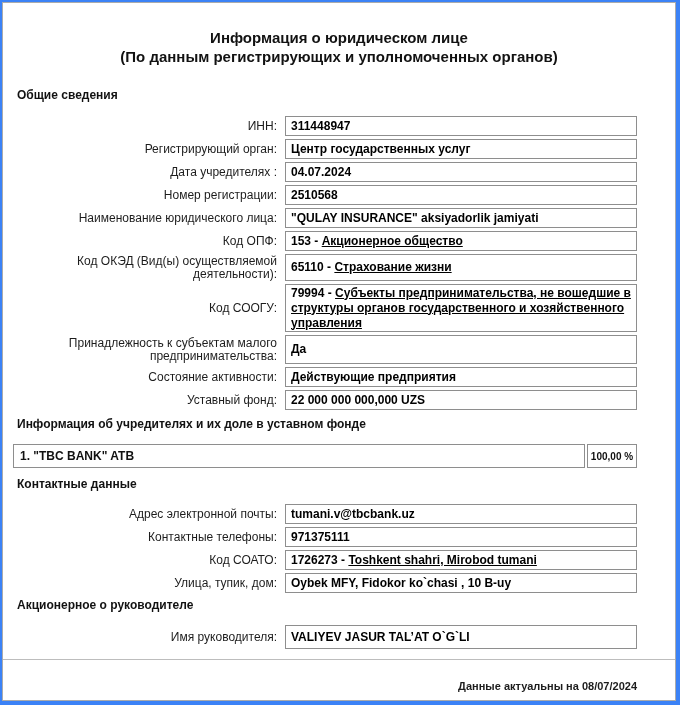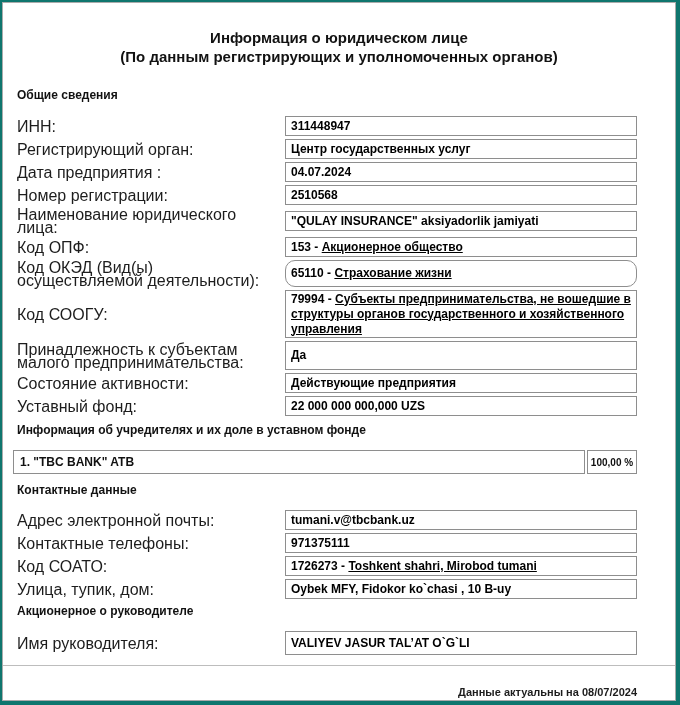--- a/index.html
+++ b/index.html
@@ -6,21 +6,21 @@
     margin: 0;
     padding: 0;
     background: #ffffff;
     font-family: "Liberation Sans", "DejaVu Sans", sans-serif;
     color: #111111;
   }
   .viewport {
     position: relative;
     width: 680px;
     height: 705px;
-    background: #0f766e;
+    background: #3b82f6;
     overflow: hidden;
   }
   .page {
     position: absolute;
     top: 2px; left: 2px;
     width: 674px; height: 699px;
     border: 1px solid #ababab;
     box-sizing: border-box;
     background: #ffffff;
   }
@@ -51,40 +51,41 @@
   .row {
     display: flex;
     align-items: center;
     margin-bottom: 3px;
   }
   .label {
     flex: none;
     width: 260px;
     padding-left: 4px;
     padding-right: 8px;
-    font-size: 16px;
+    font-size: 12px;
     line-height: 13px;
     color: #1d1d1d;
+    text-align: right;
   }
   .box {
     flex: 1;
     border: 1px solid #8e8e8e;
     box-sizing: content-box;
     min-height: 18px;
     padding: 0 5px;
     display: flex;
     align-items: center;
     flex-wrap: wrap;
     font-size: 12px;
     font-weight: bold;
     color: #000000;
     line-height: 15px;
     background: #ffffff;
   }
-  .box.h25 { min-height: 25px; border-radius: 10px; }
+  .box.h25 { min-height: 25px; }
   .box.h46 { min-height: 46px; }
   .box.h27 { min-height: 27px; }
   .box.h22 { min-height: 22px; }
   .box .inline-wrap { display: inline; }
   .val-link {
     color: #000000;
     font-weight: bold;
     text-decoration: underline;
     cursor: pointer;
   }
@@ -150,21 +151,21 @@
         <div class="label">ИНН:</div>
         <div class="box">311448947</div>
       </div>
 
       <div class="row">
         <div class="label">Регистрирующий орган:</div>
         <div class="box">Центр государственных услуг</div>
       </div>
 
       <div class="row">
-        <div class="label">Дата предприятия :</div>
+        <div class="label">Дата учредителях :</div>
         <div class="box">04.07.2024</div>
       </div>
 
       <div class="row">
         <div class="label">Номер регистрации:</div>
         <div class="box">2510568</div>
       </div>
 
       <div class="row">
         <div class="label">Наименование юридического лица:</div>

